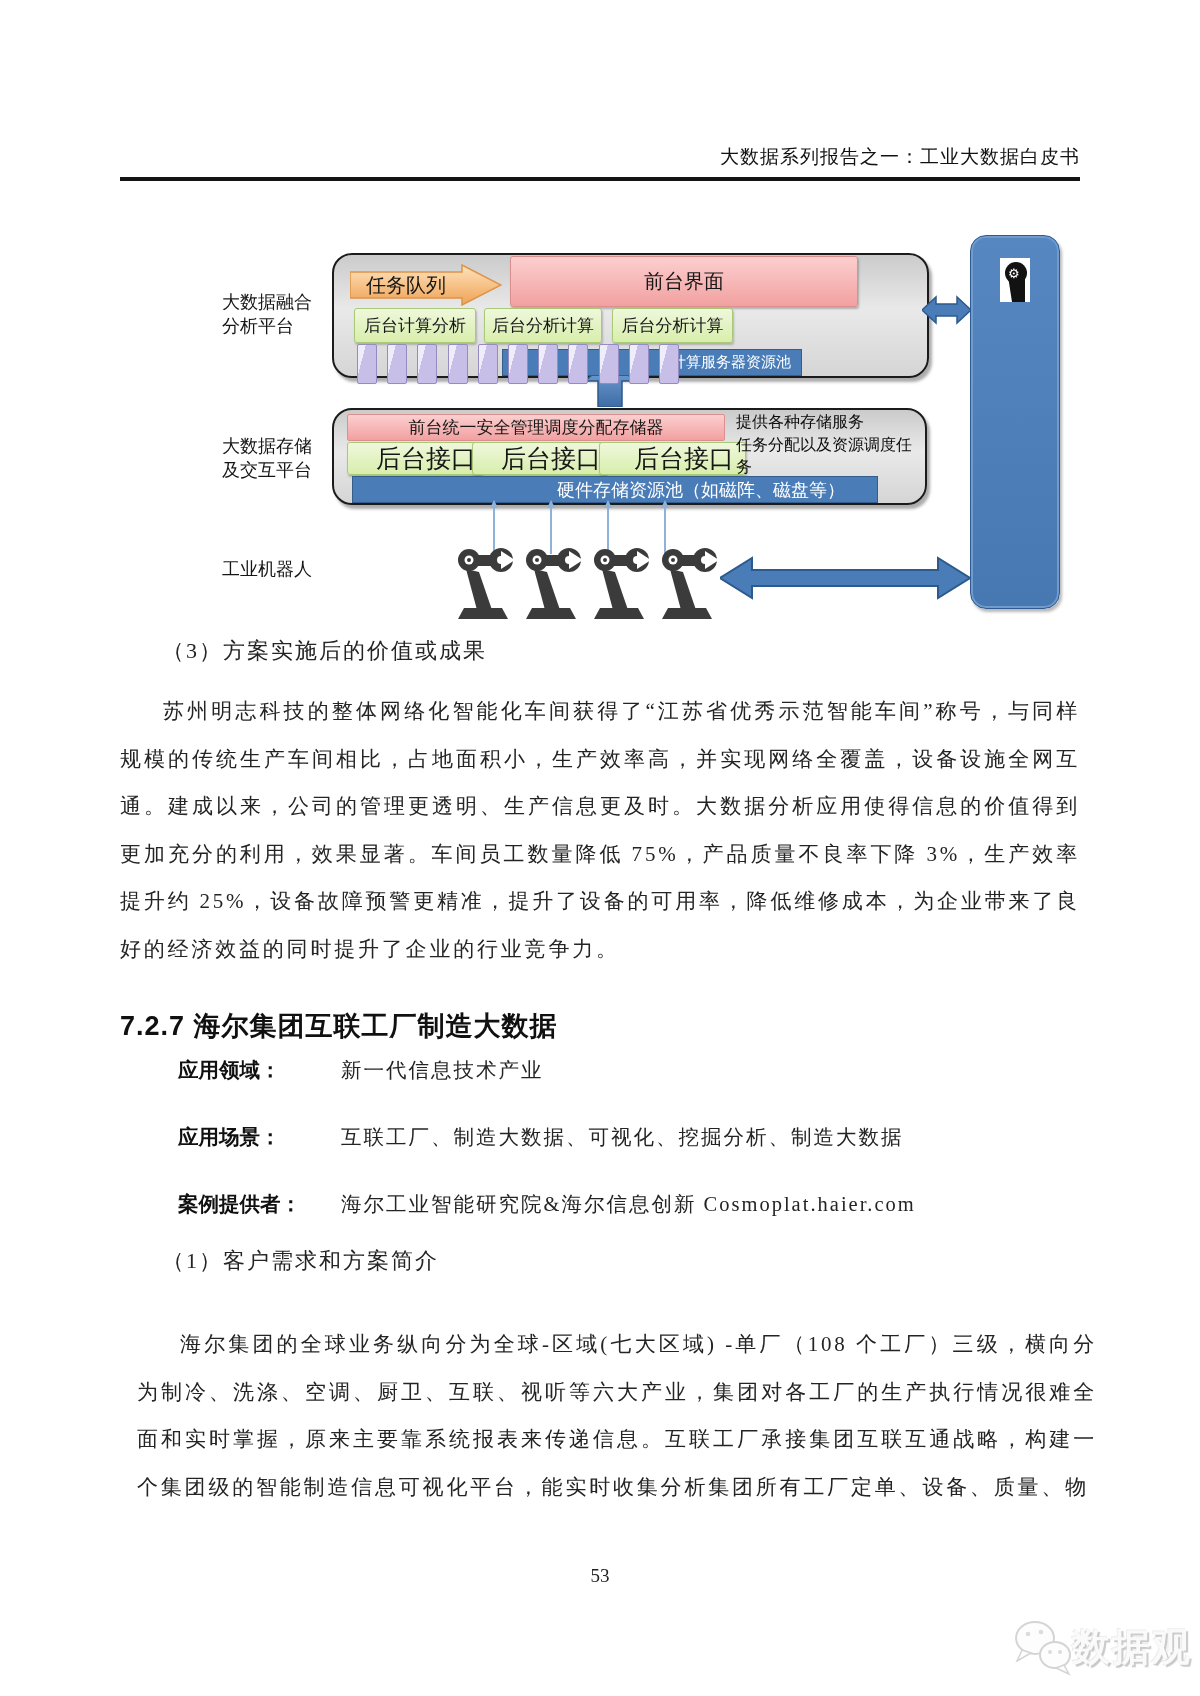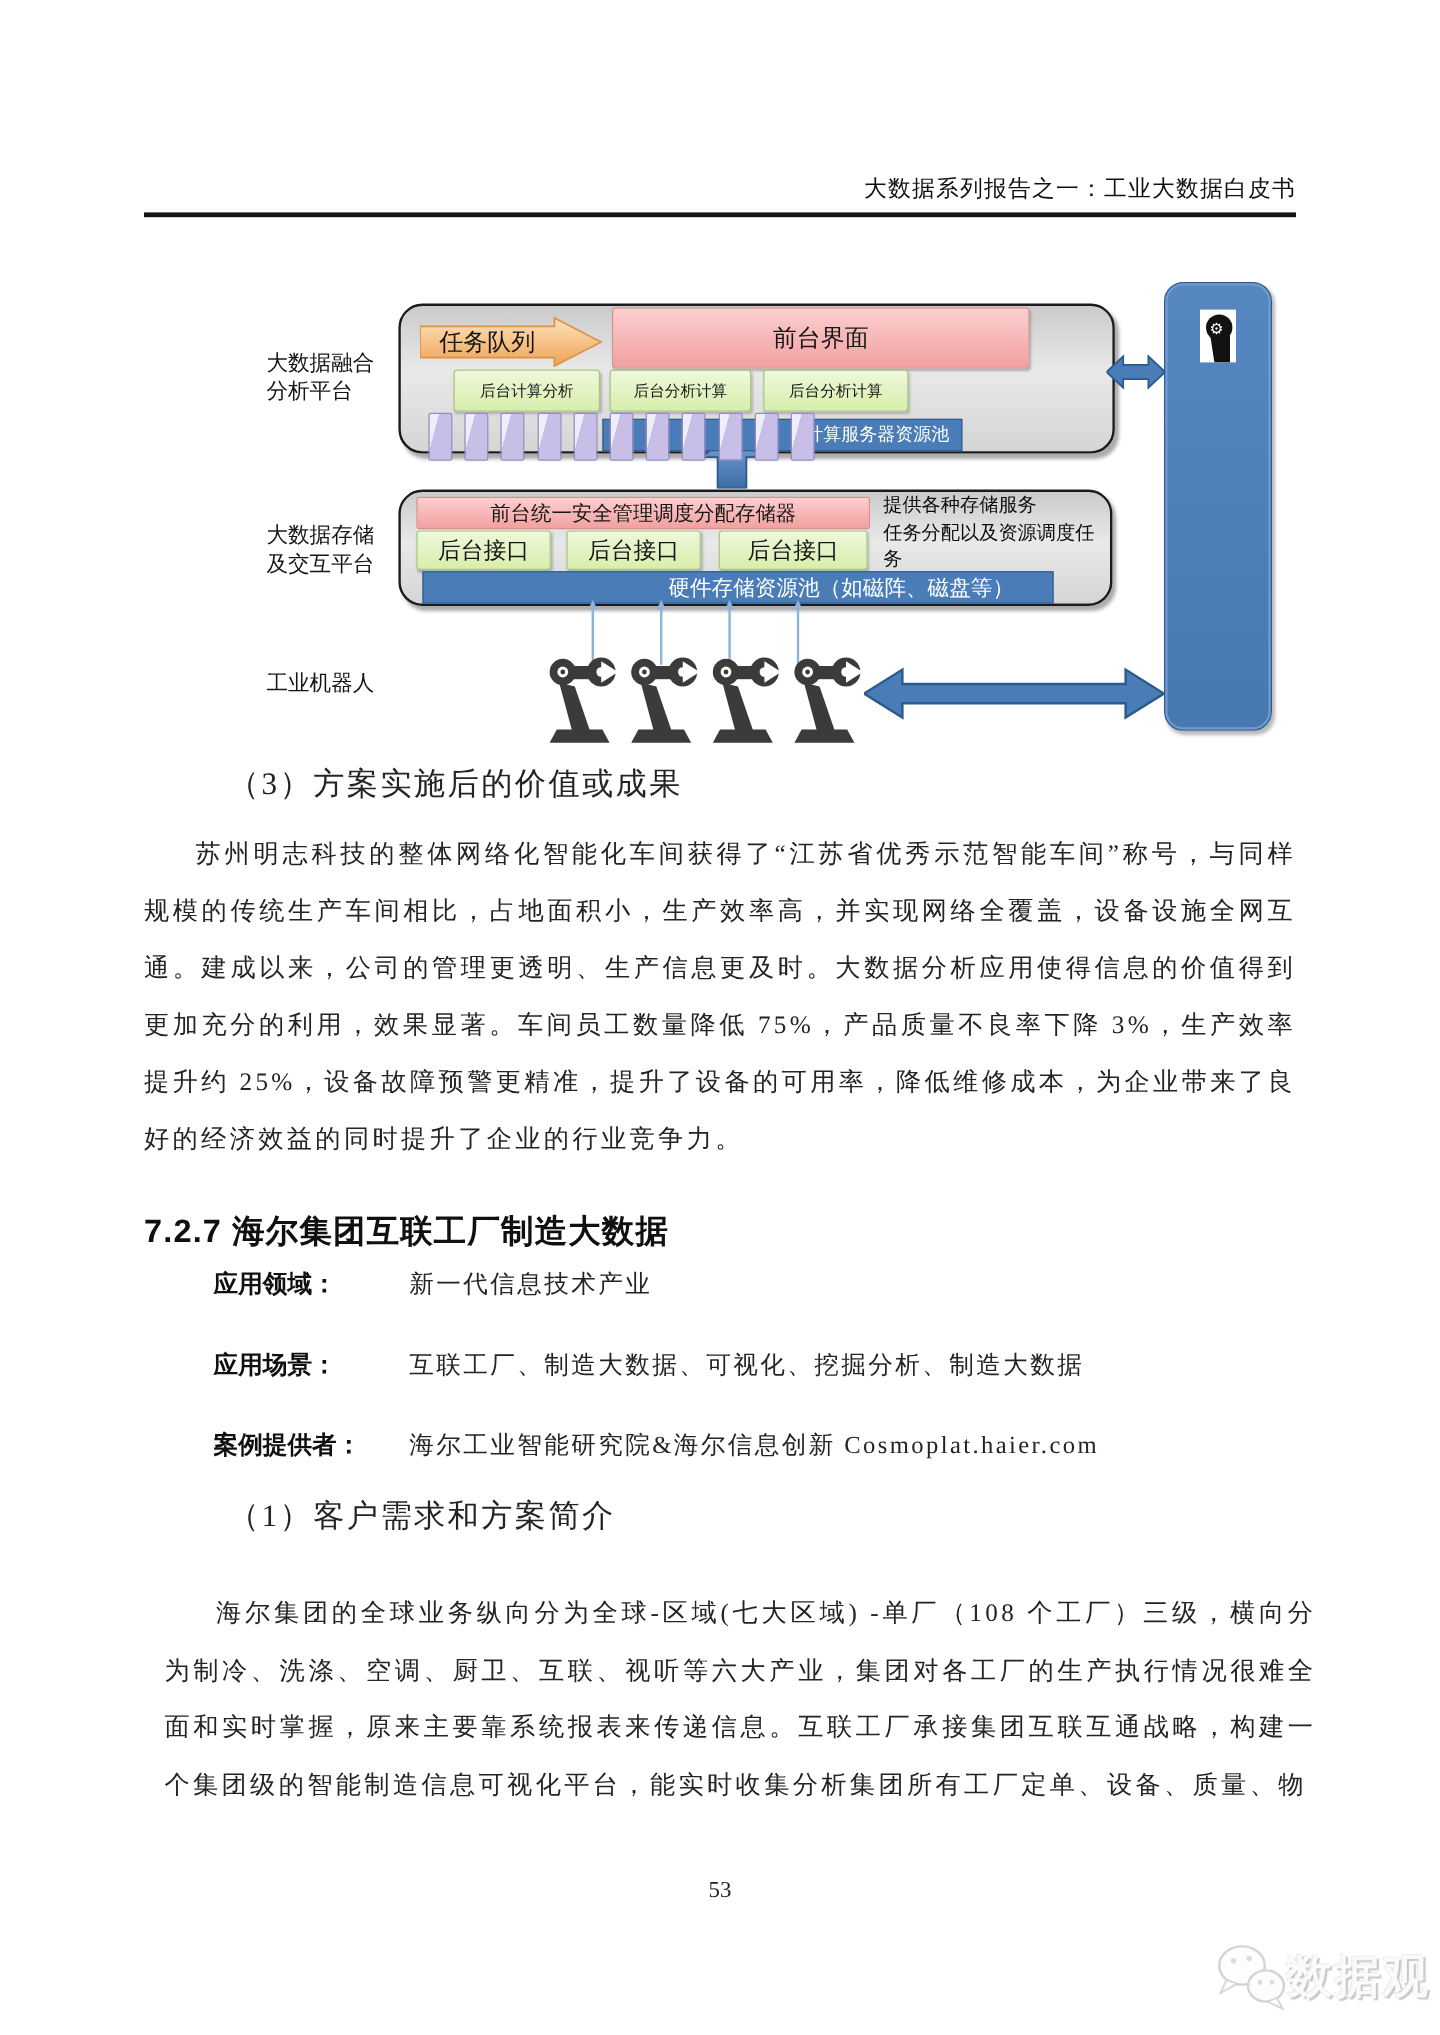--- a/index.html
+++ b/index.html
@@ -40,23 +40,22 @@
     position:absolute;left:176px;top:1px;width:346px;height:49px;
     background:linear-gradient(180deg,#fccfcf,#f2a0a0);border:1px solid #db8f8f;border-radius:3px;
     display:flex;align-items:center;justify-content:center;
     font-family:"Liberation Sans","DejaVu Sans",sans-serif;font-size:20px;color:#161616;
     box-shadow:1px 2px 2px rgba(90,90,90,.4);
   }
   .green-box{
     position:absolute;top:53px;height:33px;
     background:linear-gradient(180deg,#eff8dc,#d8eeab);border:1px solid #a9c979;border-radius:3px;
     display:flex;align-items:center;justify-content:center;
-    font-family:Liberation Serif, serif;font-size:13px;color:#161616;
+    font-family:Liberation Serif, serif;font-size:17px;color:#161616;
     box-shadow:1px 2px 2px rgba(90,90,90,.35);
-    margin-left:24px;
   }
   .gb1{left:20px;width:120px;} .gb2{left:150px;width:116px;} .gb3{left:278px;width:119px;}
   .compute-strip{
     position:absolute;left:168px;top:94px;width:300px;height:27px;z-index:1;
     background:#4a7db8;border:1px solid #345d8c;
     display:flex;align-items:center;justify-content:flex-end;padding-right:10px;box-sizing:border-box;
     font-family:"Liberation Sans","DejaVu Sans",sans-serif;font-size:15px;color:#fff;
   }
   .bars{position:absolute;left:23px;top:89px;width:322px;height:40px;z-index:2;
     display:flex;justify-content:space-between;}
@@ -68,22 +67,23 @@
   .mgr-box{
     position:absolute;left:13px;top:4px;width:376px;height:25px;
     background:linear-gradient(180deg,#fccfcf,#f2a0a0);border:1px solid #db8f8f;border-radius:2px;
     display:flex;align-items:center;justify-content:center;
     font-family:"Liberation Sans","DejaVu Sans",sans-serif;font-size:17px;color:#161616;
   }
   .port-box{
     position:absolute;top:32px;height:31px;
     background:linear-gradient(180deg,#eff8dc,#d8eeab);border:1px solid #a9c979;border-radius:3px;
     display:flex;align-items:center;justify-content:center;
-    font-family:Liberation Sans, sans-serif;font-size:19px;color:#161616;
+    font-family:Liberation Sans, sans-serif;font-size:25px;color:#161616;
     box-shadow:1px 2px 2px rgba(90,90,90,.35);
+    padding-left:23px;
   }
   .pb1{left:13px;width:110px;} .pb2{left:138px;width:110px;} .pb3{left:265px;width:122px;}
   .storage-notes{
     position:absolute;left:402px;top:1px;width:188px;
     font-family:"Liberation Sans","DejaVu Sans",sans-serif;font-size:16px;line-height:22.5px;color:#0d0d0d;
   }
   .hw-bar{
     position:absolute;left:18px;top:66px;width:526px;height:27px;
     background:#4a7db8;border:1px solid #345d8c;box-sizing:border-box;
     display:flex;align-items:center;justify-content:flex-end;padding-right:32px;
@@ -105,21 +105,21 @@
     content:"";position:absolute;left:-5px;top:-2px;width:0;height:0;
     border-left:4px solid transparent;border-right:4px solid transparent;border-bottom:8px solid #8fb2d9;
   }
   .p1{left:293px;} .p2{left:350px;} .p3{left:407px;} .p4{left:464px;}
   .robots{position:absolute;left:256px;top:333px;}
   .dbl-top{position:absolute;left:722px;top:80px;}
   .dbl-bottom{position:absolute;left:520px;top:345px;}
 
   
   .caption{
-    position:absolute;left:162px;font-size:26px;letter-spacing:2px;color:#242424;white-space:nowrap;margin-left:28px;
+    position:absolute;left:162px;font-size:22px;letter-spacing:2px;color:#242424;white-space:nowrap;
   }
   .para{
     position:absolute;left:120px;width:960px;font-size:21px;line-height:47.6px;
     letter-spacing:2.8px;text-align:justify;text-indent:43px;color:#242424;
   }
   .sec-heading{
     position:absolute;left:120px;top:1008px;
     font-family:"Liberation Sans","DejaVu Sans",sans-serif;font-weight:bold;
     font-size:27px;letter-spacing:1px;color:#101010;white-space:nowrap;
   }

